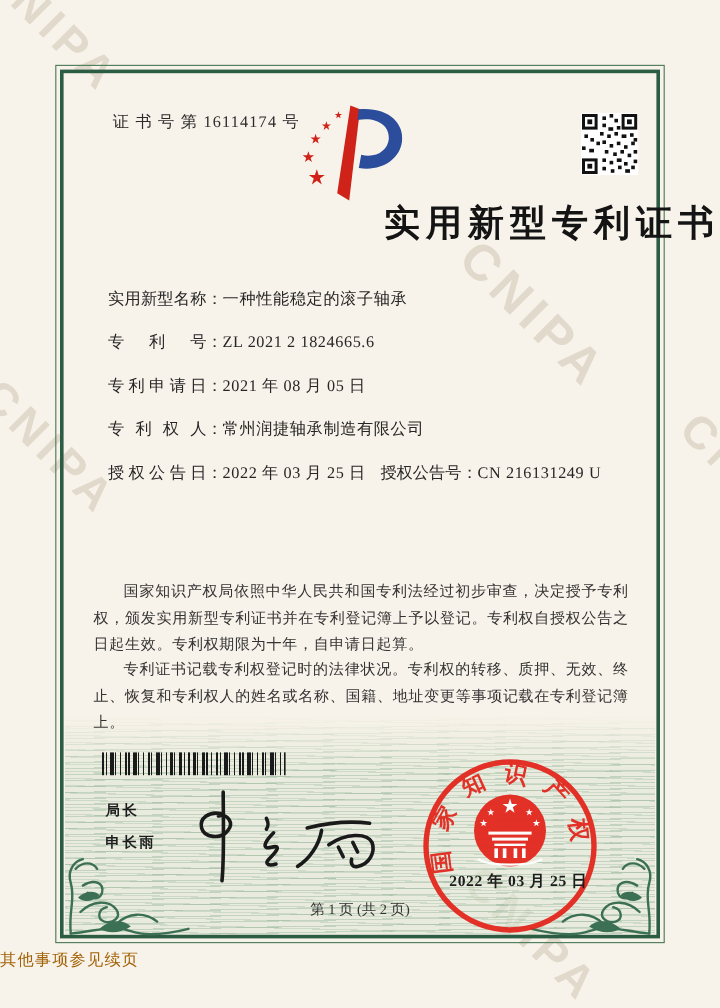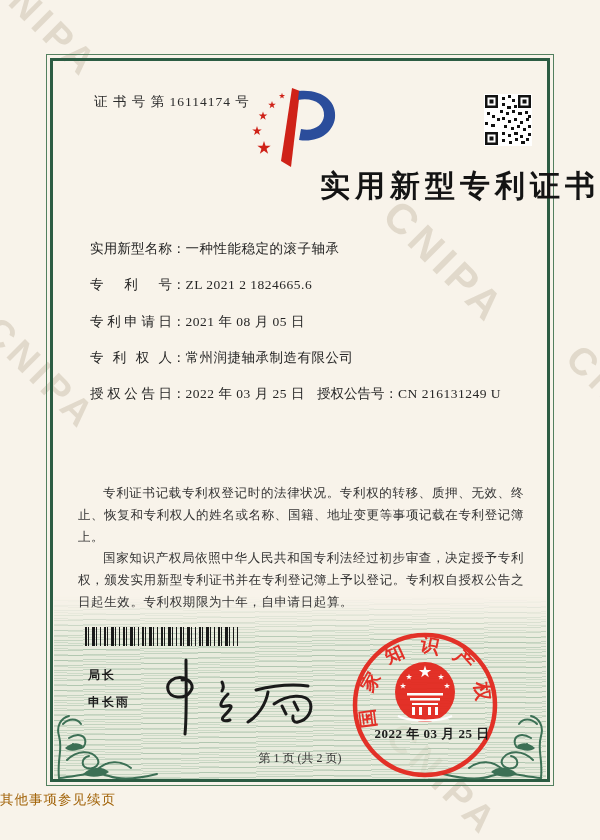--- a/index.html
+++ b/index.html
@@ -200,22 +200,22 @@
     </div>
     <div class="frow">
       <span class="flabel">授权公告日</span><span>：</span><span class="fvalue">2022 年 03 月 25 日</span>
       <span class="pair2">
         <span>授权公告号</span><span>：</span><span class="fvalue">CN 216131249 U</span>
       </span>
     </div>
   </div>
 
   <div class="body-text">
+    <p>国家知识产权局依照中华人民共和国专利法经过初步审查，决定授予专利权，颁发实用新型专利证书并在专利登记簿上予以登记。专利权自授权公告之日起生效。专利权期限为十年，自申请日起算。</p>
     <p>专利证书记载专利权登记时的法律状况。专利权的转移、质押、无效、终止、恢复和专利权人的姓名或名称、国籍、地址变更等事项记载在专利登记簿上。</p>
-    <p>国家知识产权局依照中华人民共和国专利法经过初步审查，决定授予专利权，颁发实用新型专利证书并在专利登记簿上予以登记。专利权自授权公告之日起生效。专利权期限为十年，自申请日起算。</p>
   </div>
 
   <div class="barcode"></div>
 
   <div class="signer">
     <div>局长</div>
     <div>申长雨</div>
   </div>
 
   <svg class="signature" width="205" height="100" viewBox="0 0 205 100">

